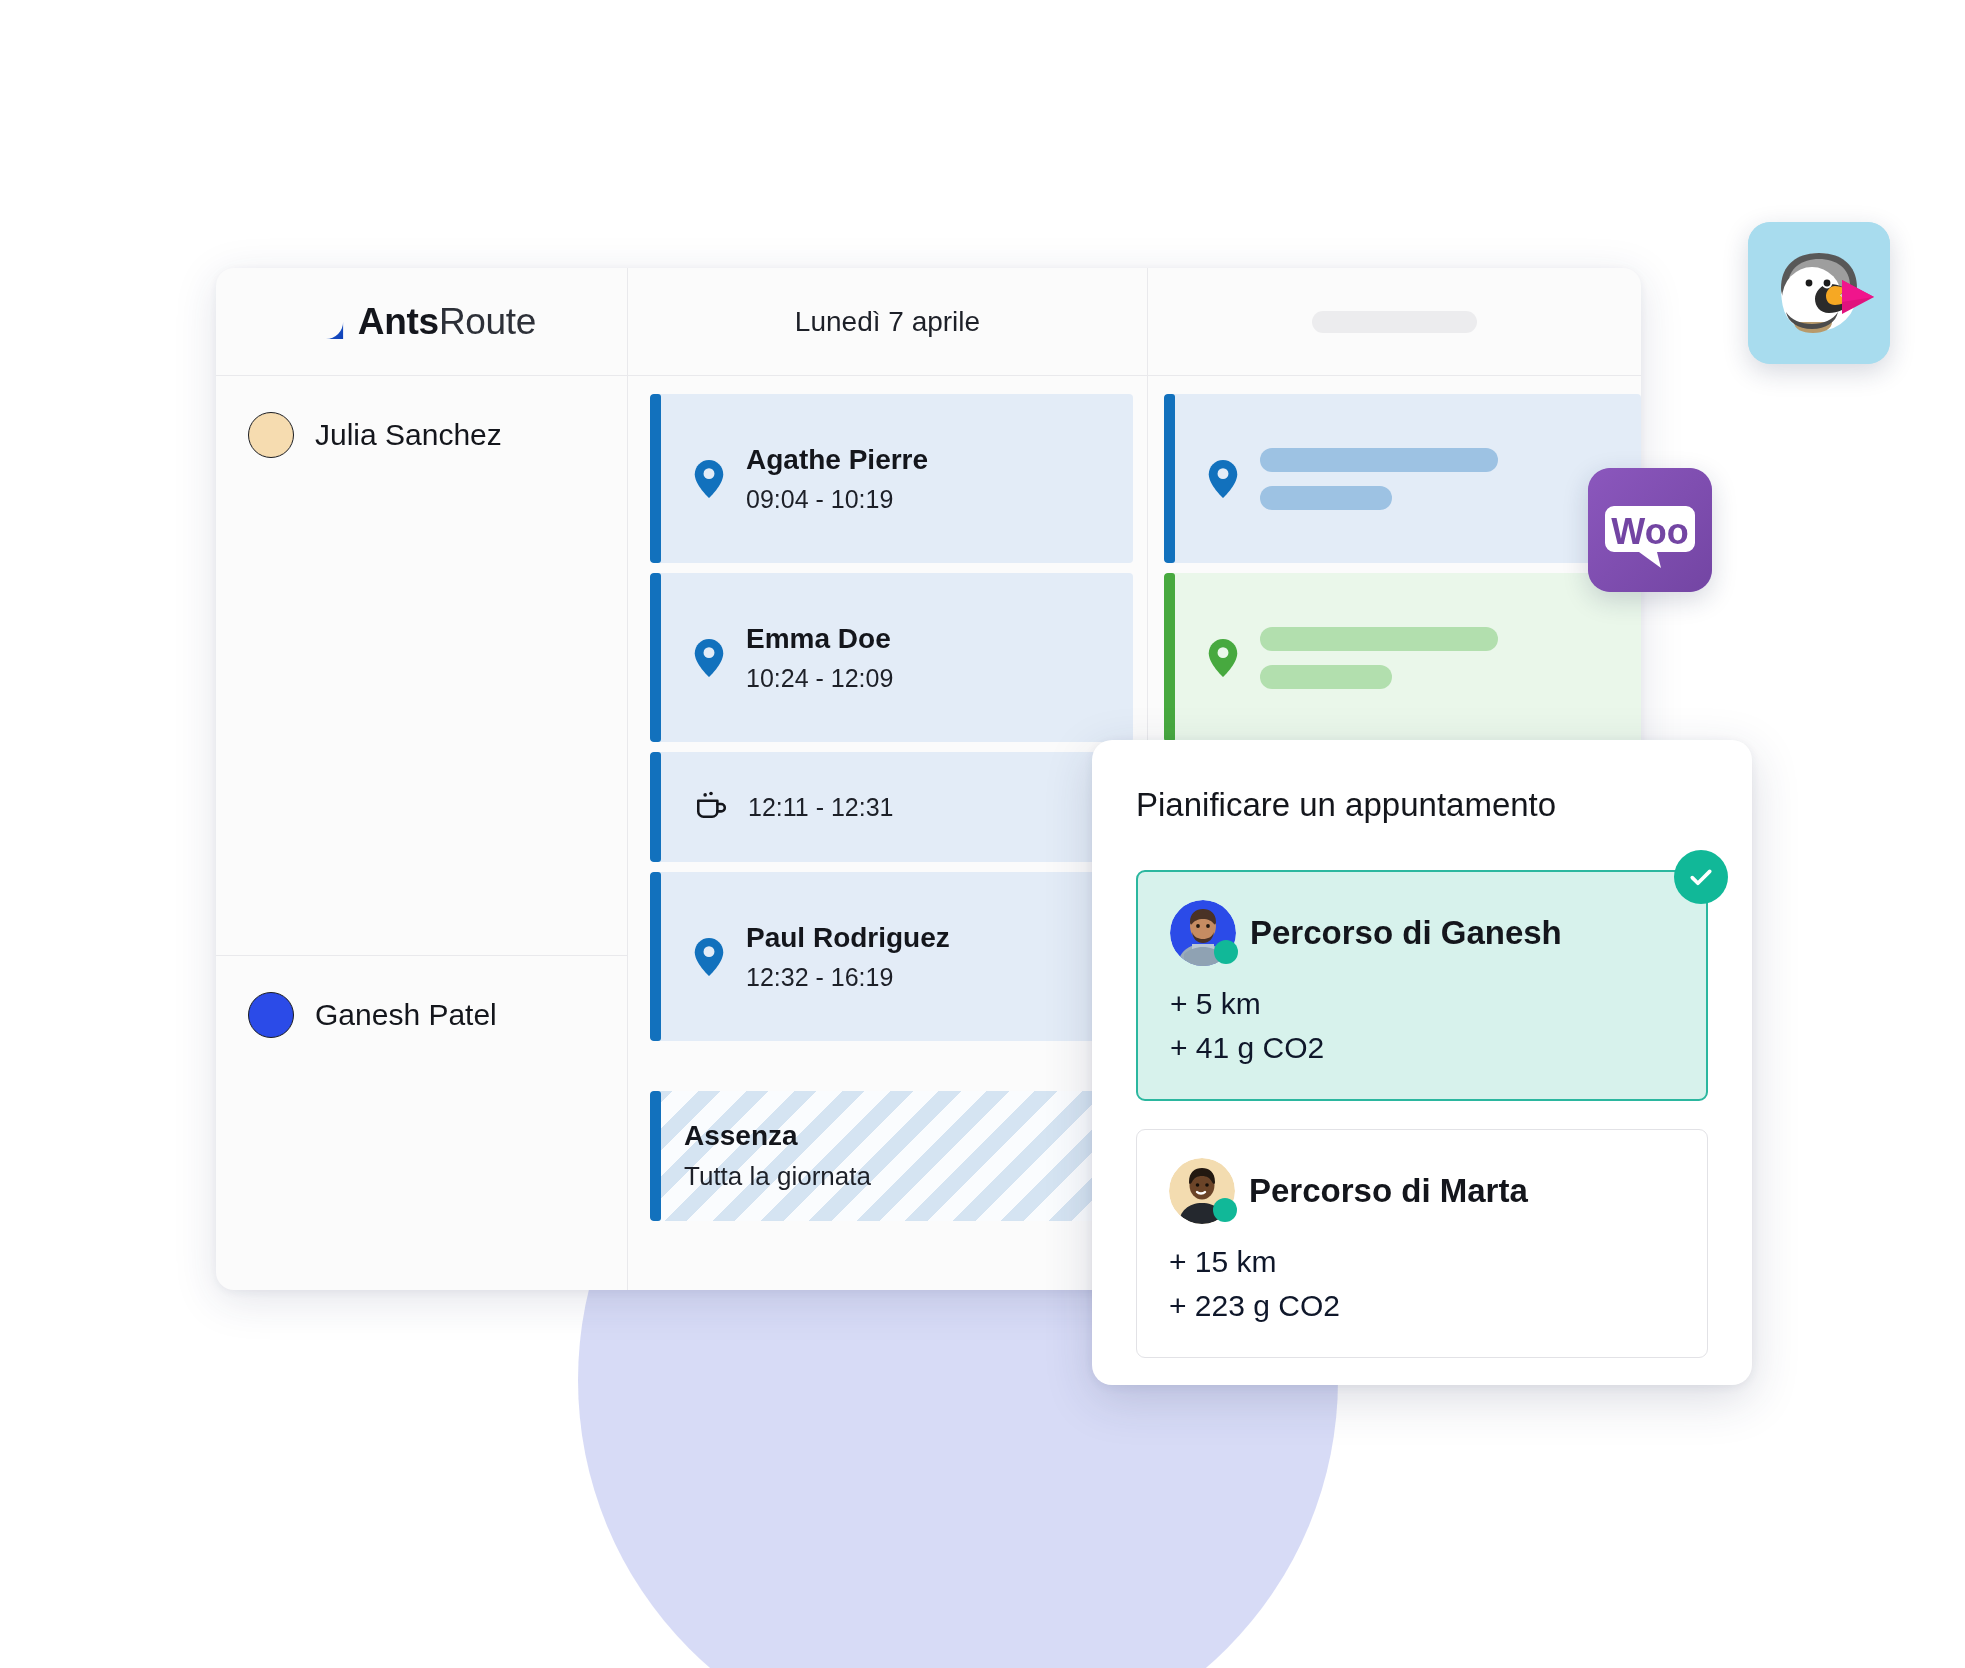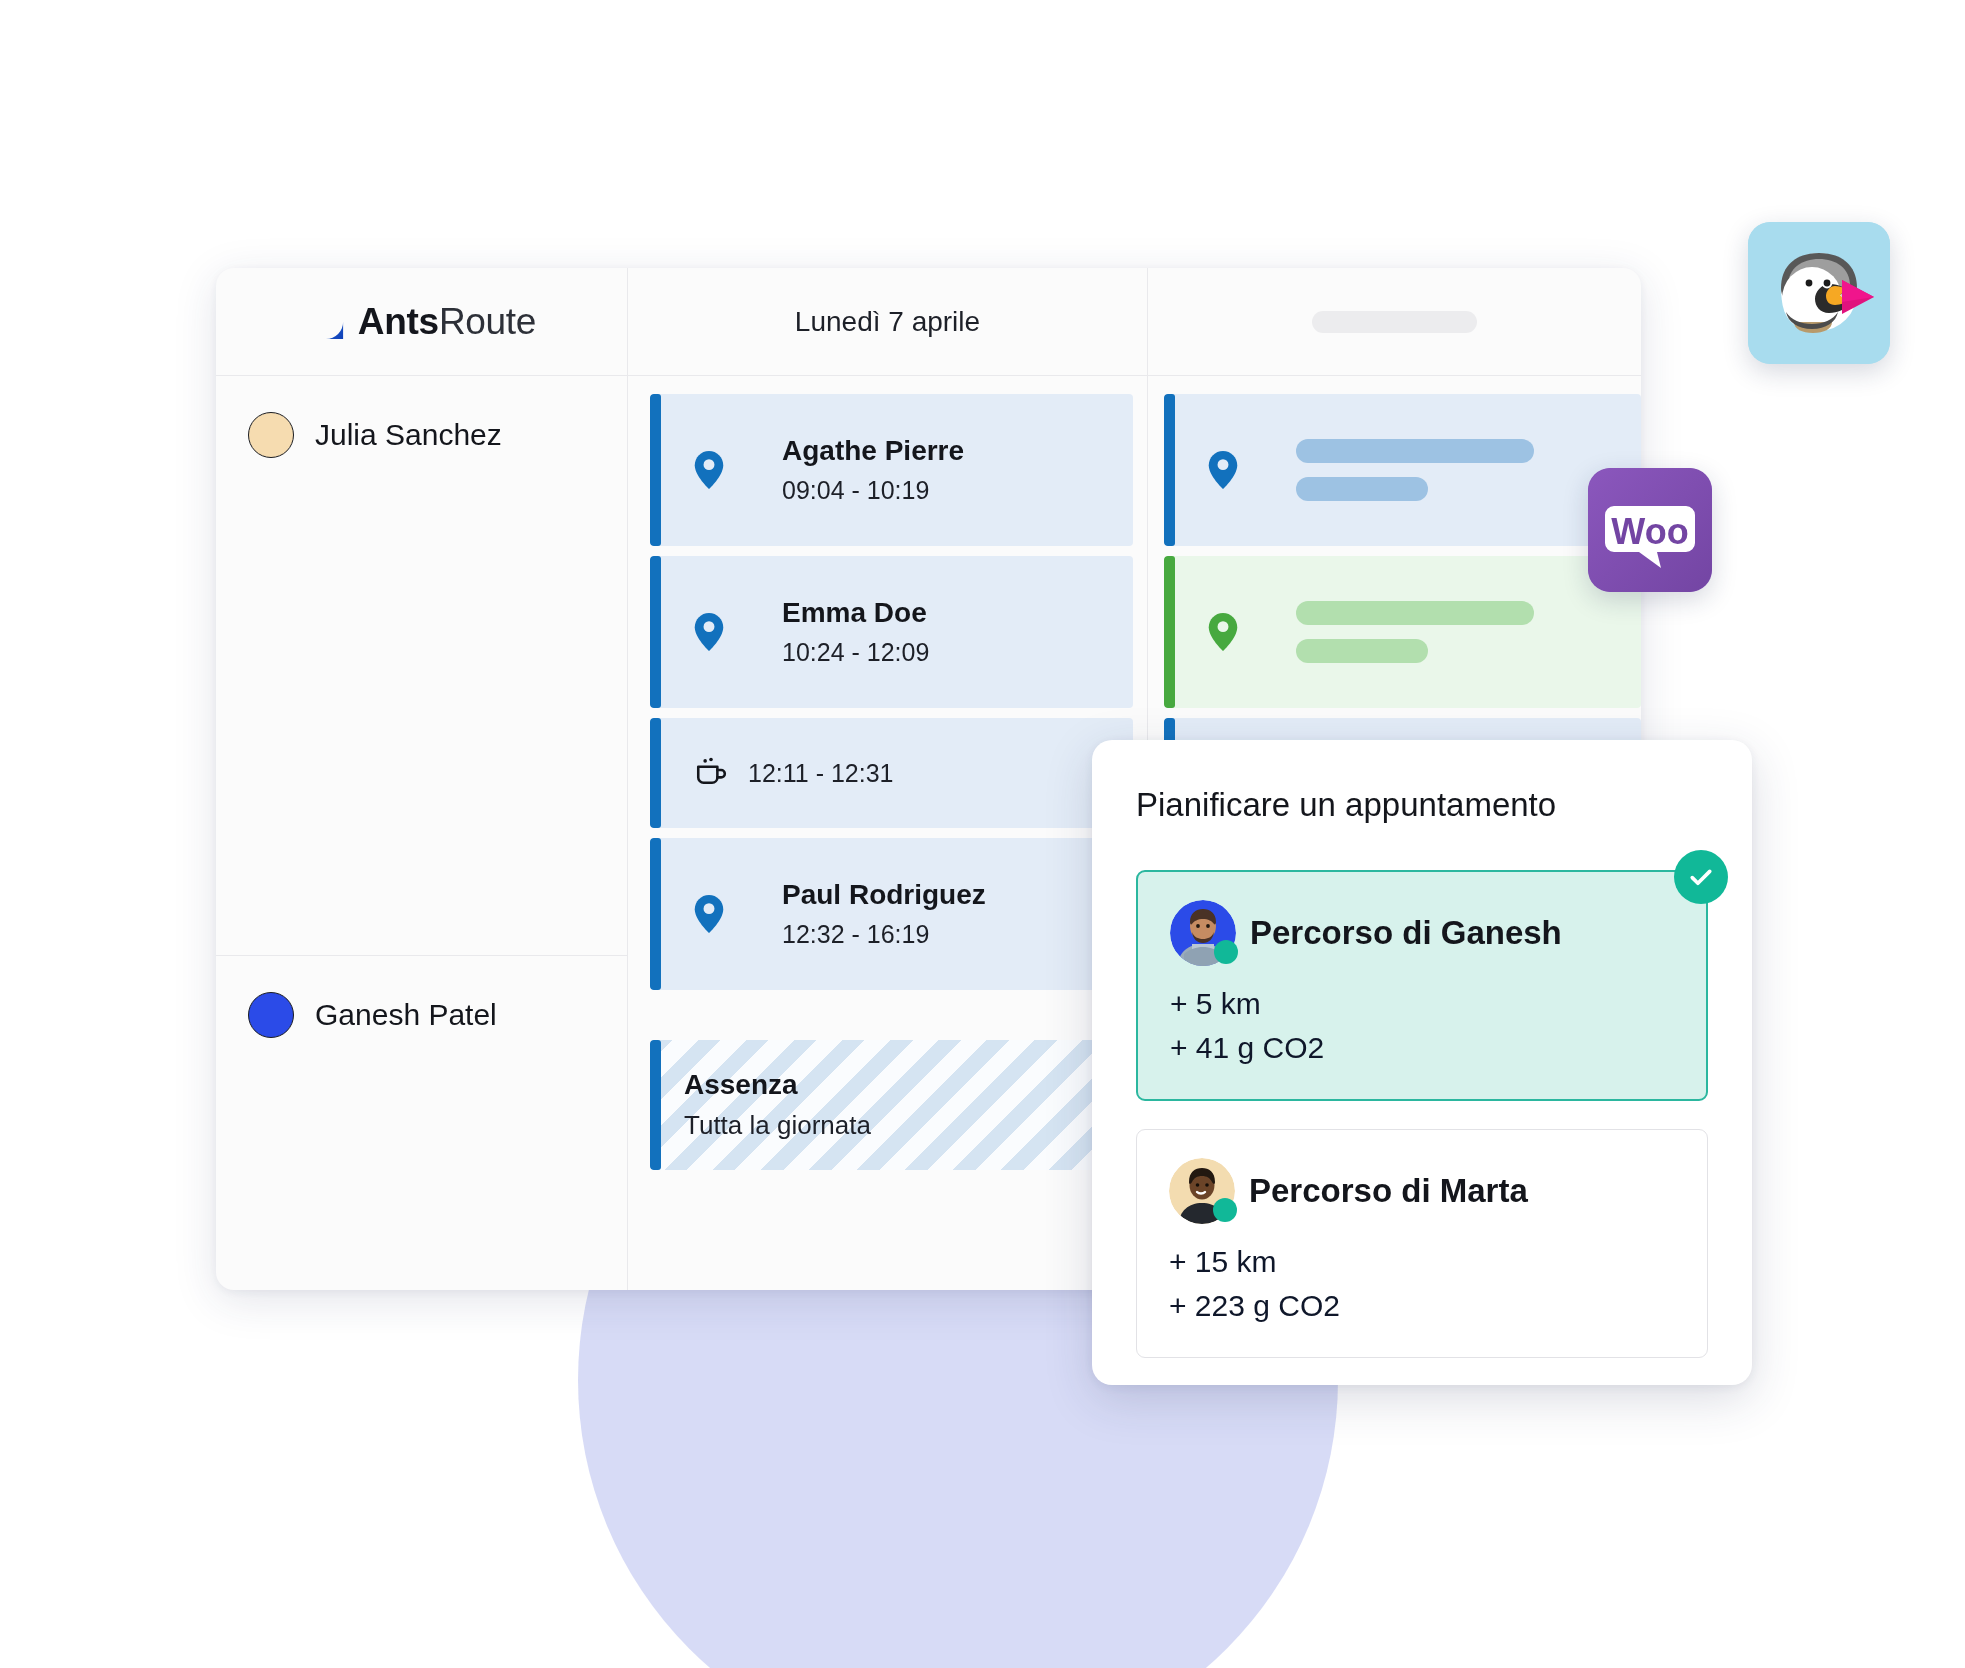--- a/index.html
+++ b/index.html
@@ -92,21 +92,21 @@
   .evt.green { background: #eaf7ea; }
   .evt.green::before { background: #47a93f; }
   .evt.stripe {
     background:
       repeating-linear-gradient(135deg,
         #d5e4f2 0 16px,
         #fafcfe 16px 34px);
   }
   .evt.stripe::before { background: #1271bd; }
 
-  .evt-h-big   { height: 152px; gap: 36px; }
+  .evt-h-big   { height: 169px; }
   .evt-h-small { height: 110px; }
   .evt-h-abs   { height: 130px; }
 
   .pin { flex: 0 0 auto; margin-right: 22px; }
   .pin svg { display: block; }
   .cup { flex: 0 0 auto; margin-right: 20px; }
 
   .evt-txt { display: flex; flex-direction: column; gap: 9px; }
   .evt-name { font-size: 28px; font-weight: 700; color: #14161c; white-space: nowrap; }
   .evt-time { font-size: 25px; color: #1d2028; white-space: nowrap; }

